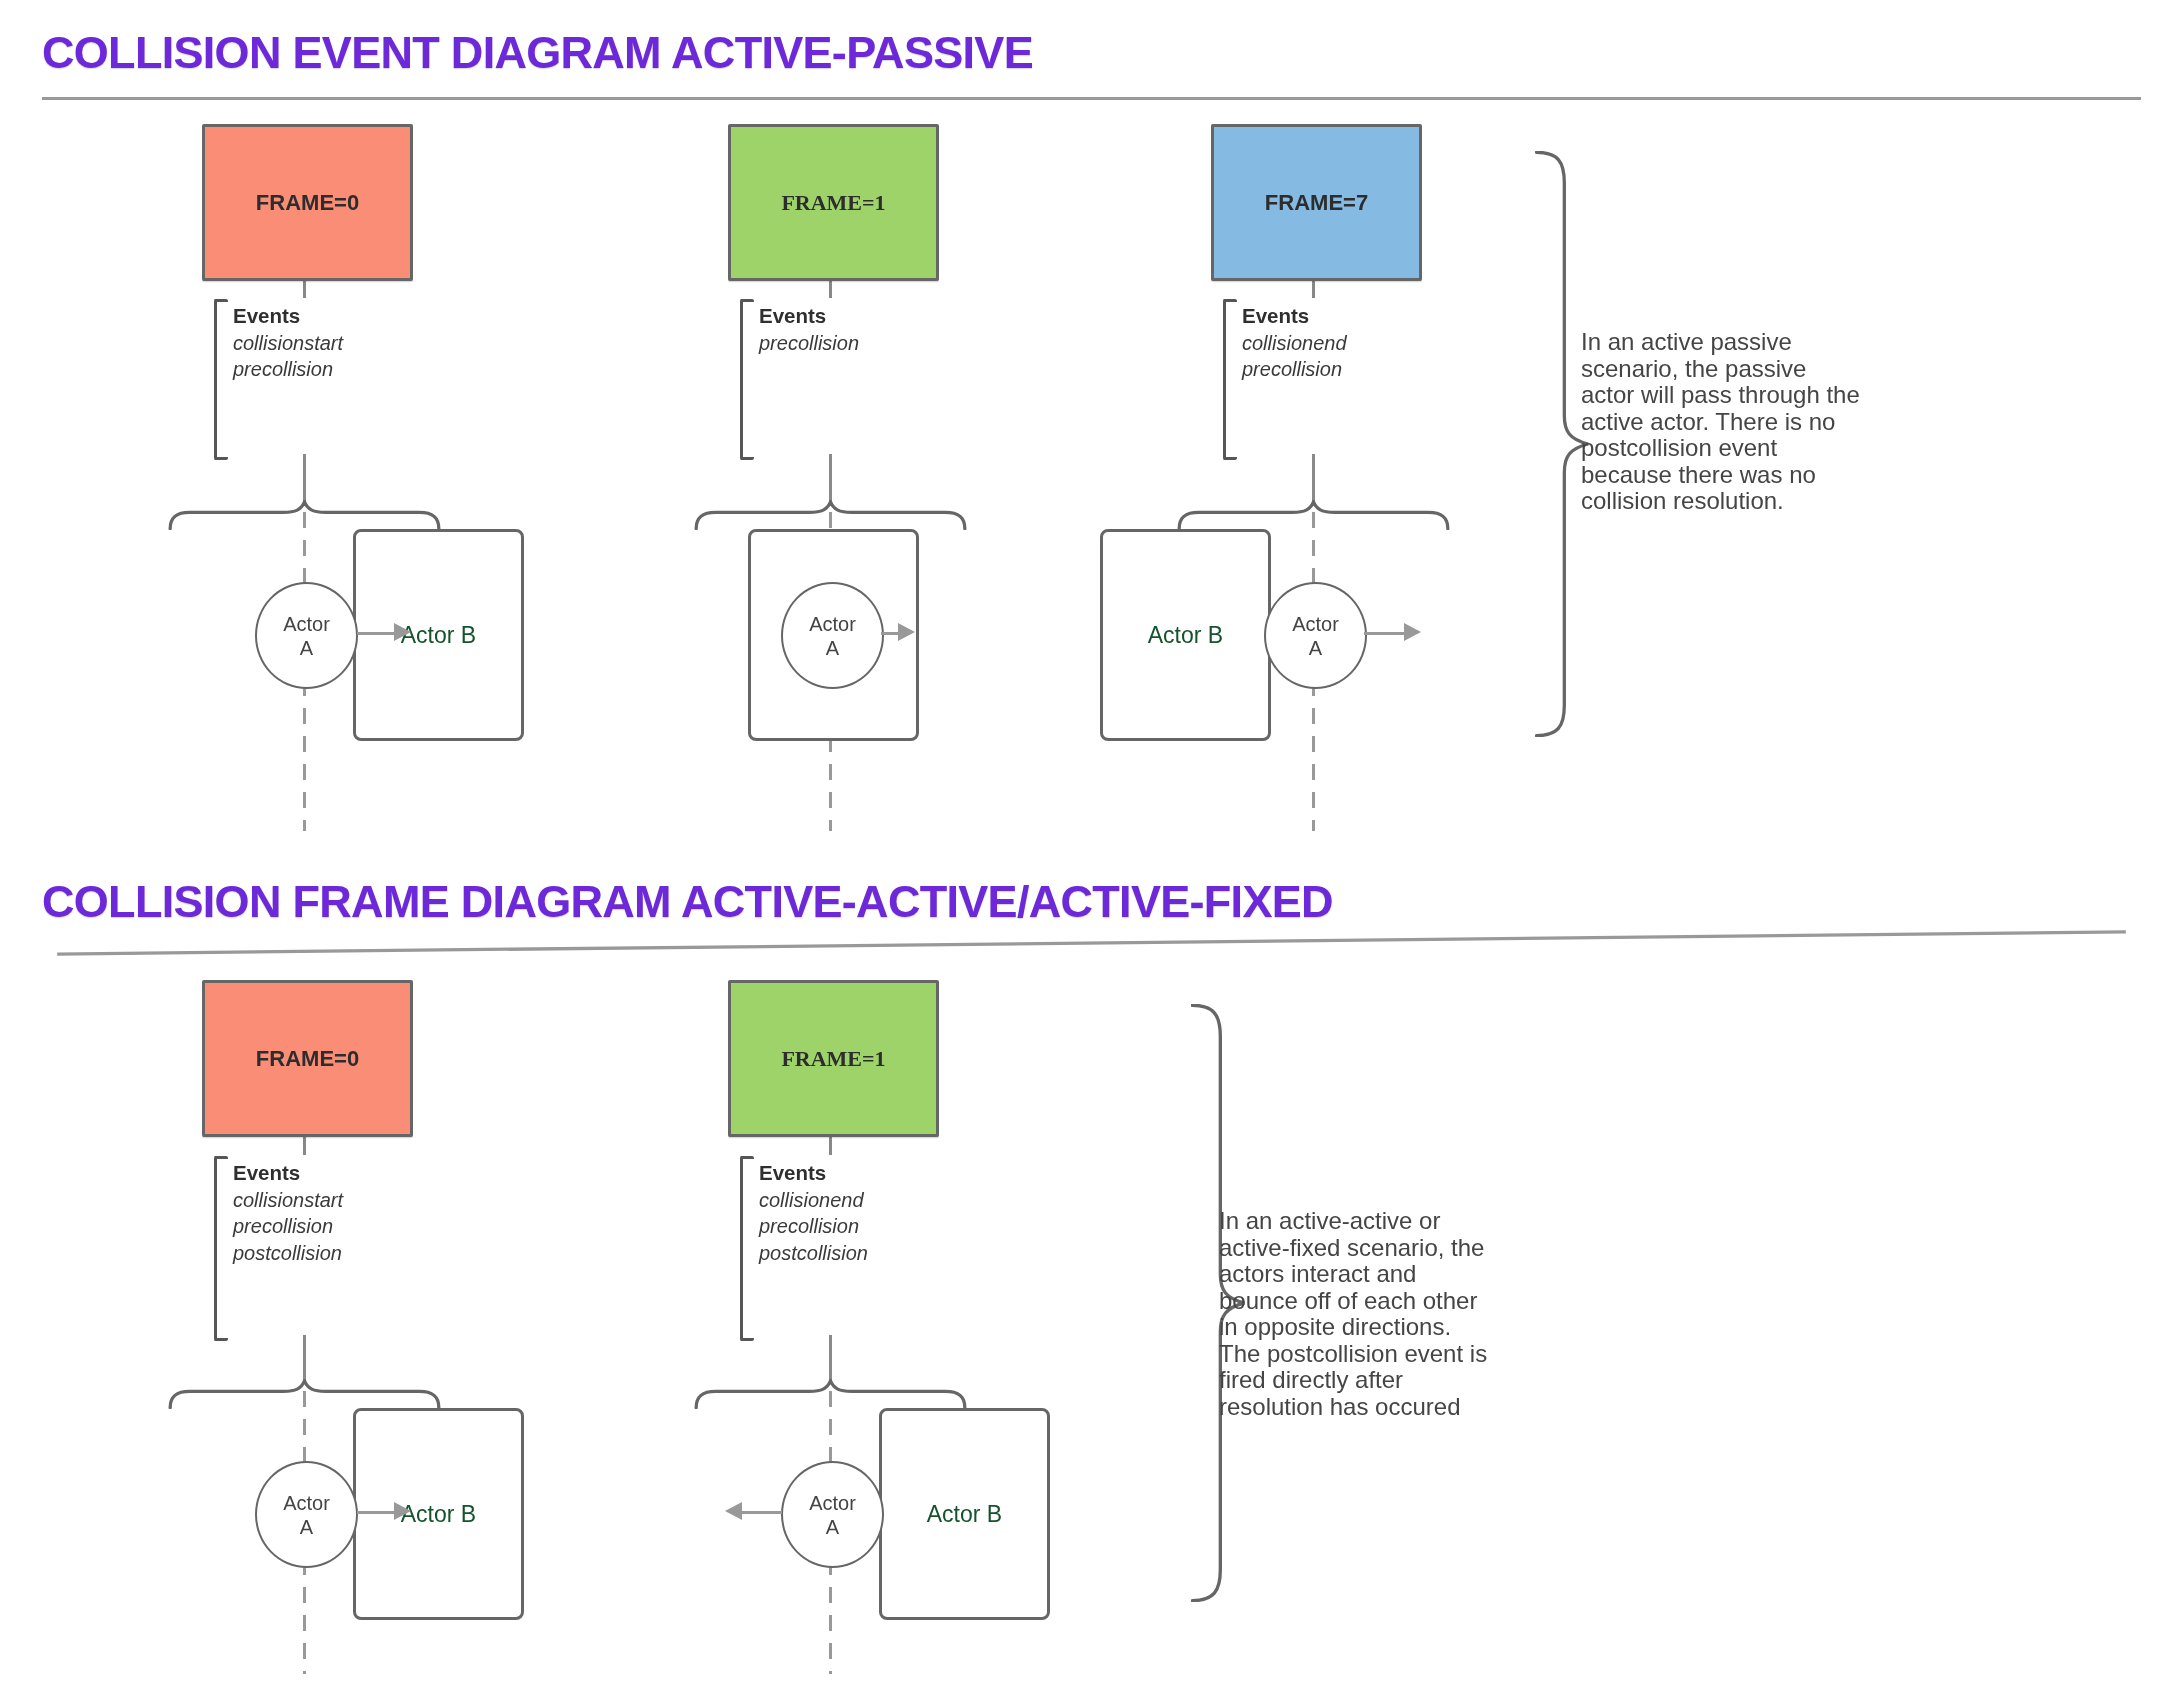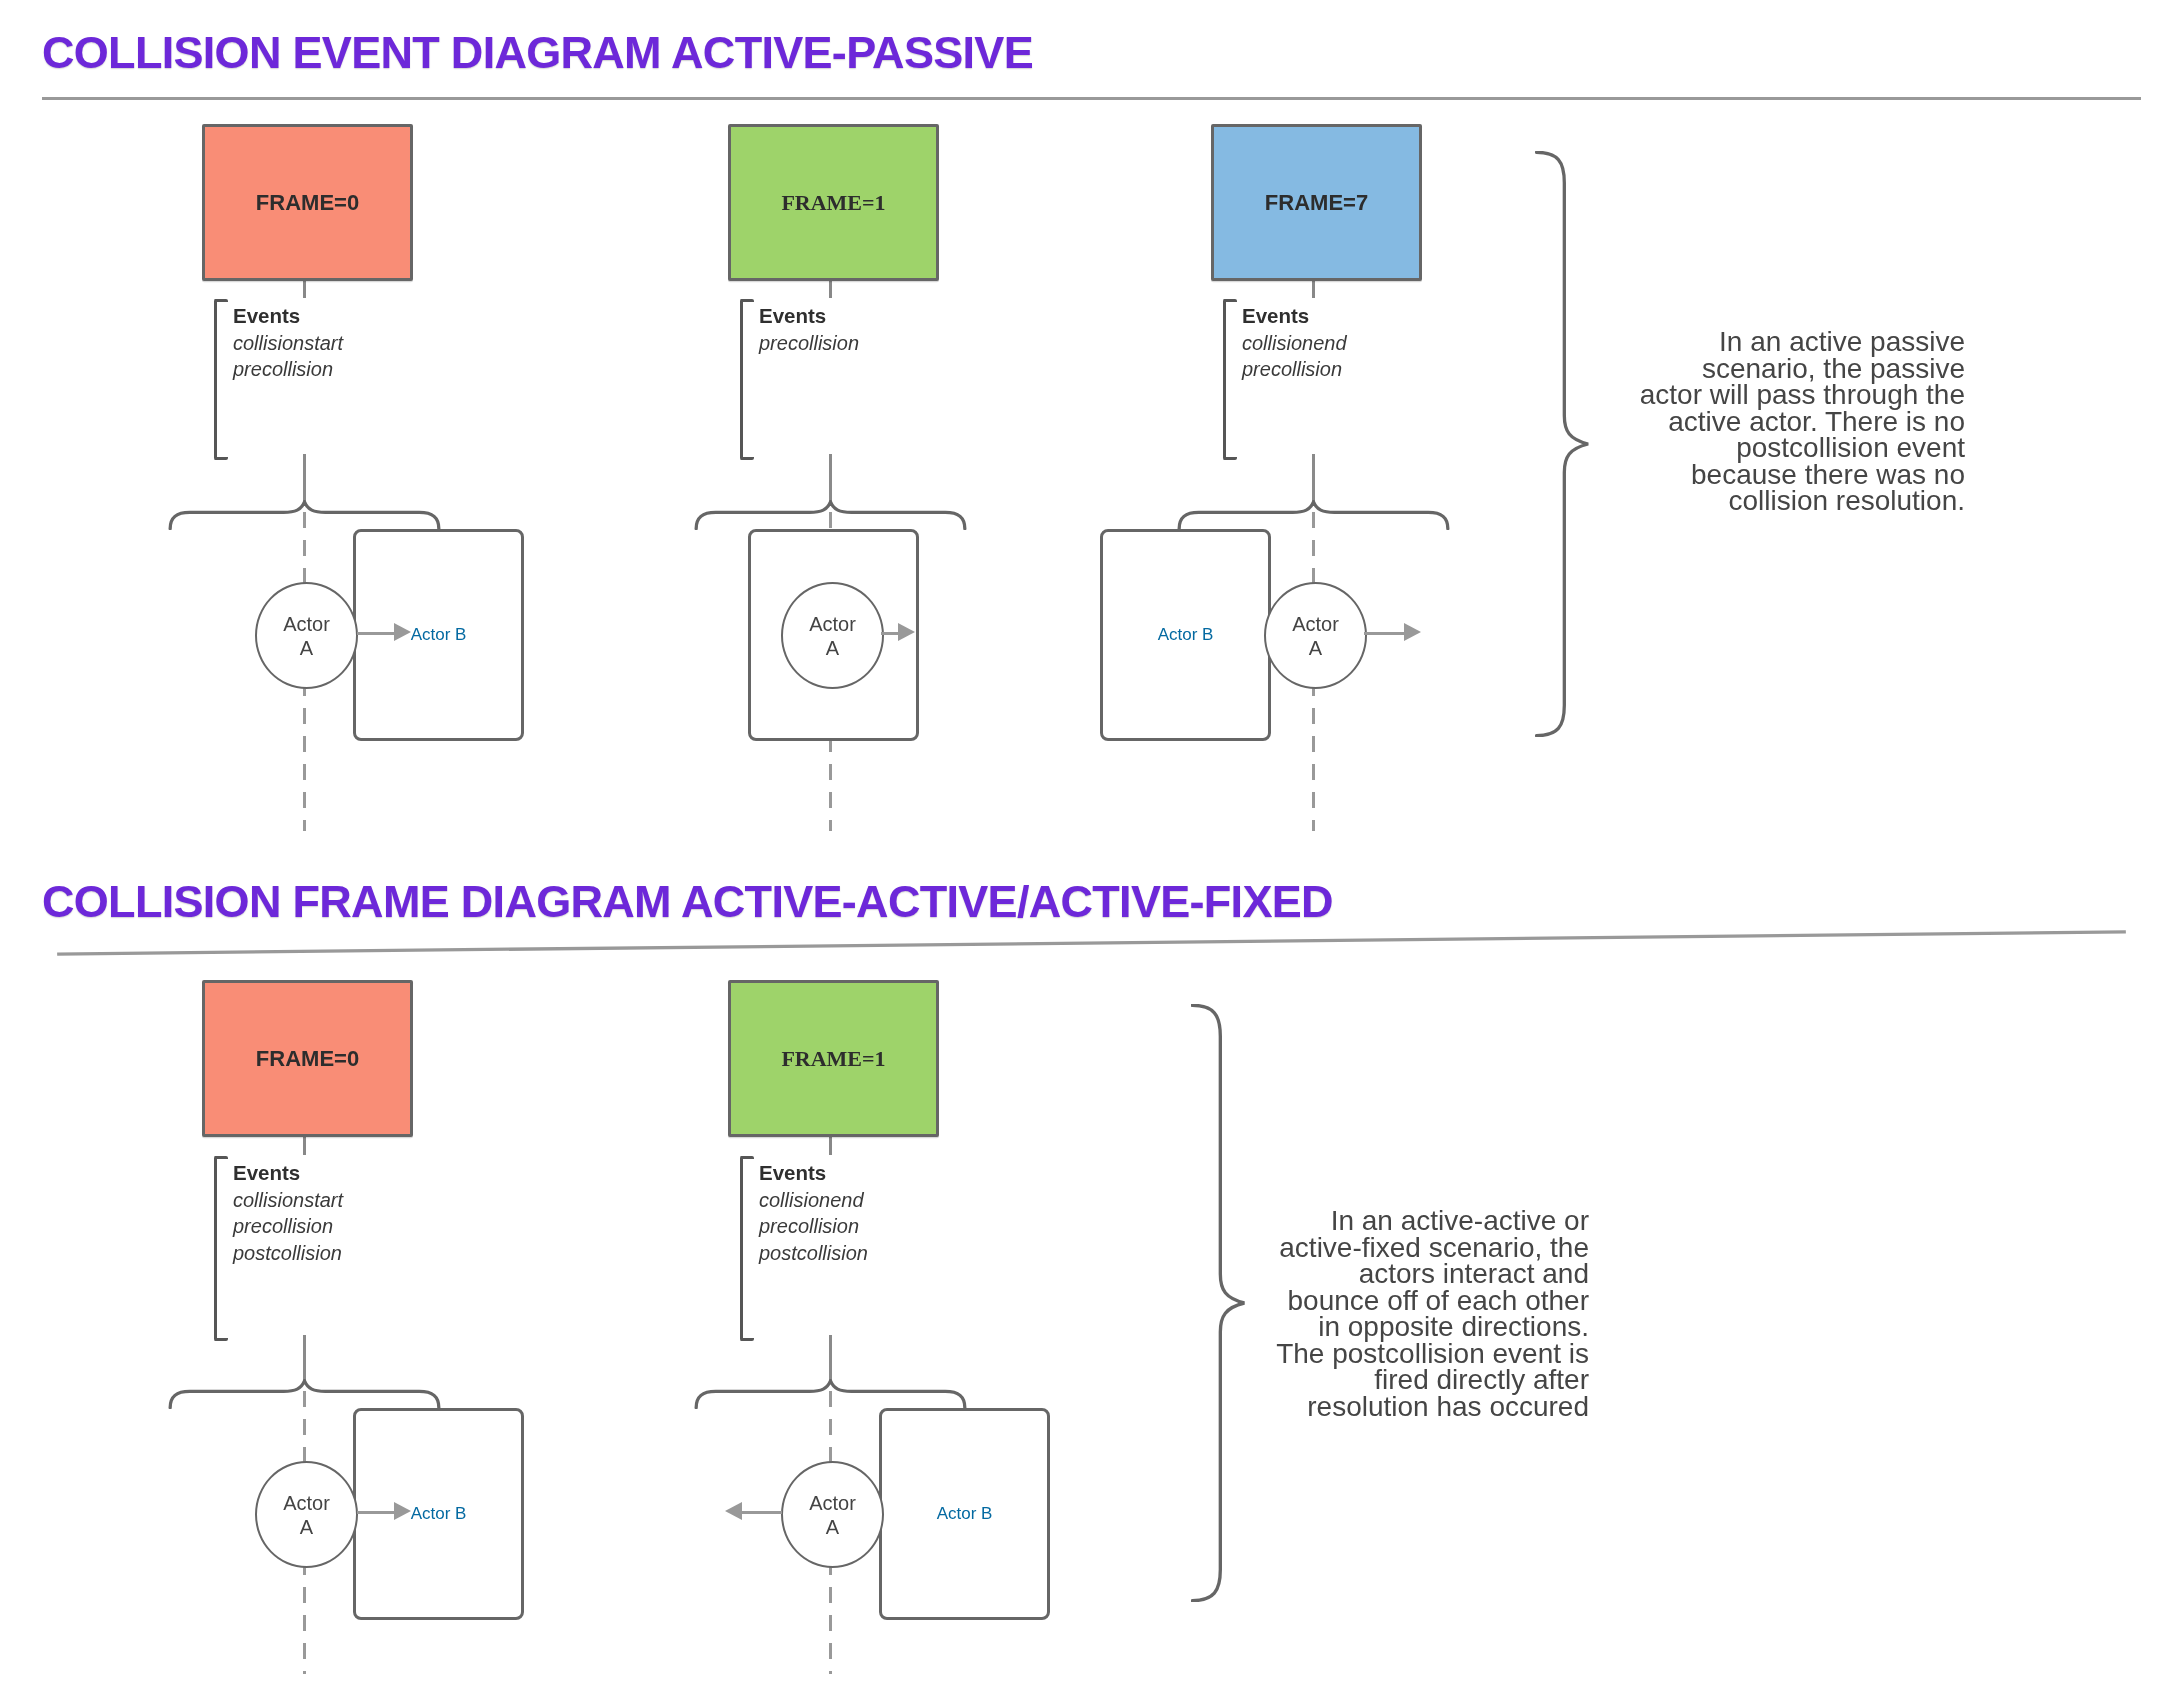--- a/index.html
+++ b/index.html
@@ -17,31 +17,31 @@
   .f-blue{background:#85BAE2;}
   .stub{width:3.3px;background:#888;}
   .bracket{width:10.6px;border-left:3.3px solid #565656;border-top:3.3px solid #565656;
            border-bottom:3.3px solid #565656;border-radius:2px;}
   .events{font-size:20px;line-height:26.5px;color:#3a3a3a;}
   .events .ev-title{font-weight:bold;color:#2f2f2f;font-size:20.5px;}
   .events .ev-items{white-space:pre-line;font-style:italic;}
   .thinline{width:2.6px;background:#8a8a8a;}
   .dashed{width:2.6px;background:repeating-linear-gradient(180deg,#999 0 16px,transparent 16px 28px);}
   .bboxB{width:165px;height:206px;border:3.3px solid #666;border-radius:8px;background:#fff;
-         display:flex;align-items:center;justify-content:center;font-size:17px;color:#0369a1;}
+         display:flex;align-items:center;justify-content:center;font-size:23px;color:#14532d;}
   .circleA{width:99px;height:103px;border:2.6px solid #666;border-radius:50%;background:#fff;
            display:flex;align-items:center;justify-content:center;text-align:center;
            font-size:20px;line-height:24px;color:#444;white-space:pre-line;z-index:3;}
   .bboxB,.frame{z-index:2;}
   .arrow-line{height:3.3px;background:#999;z-index:4;}
   .ah-r{width:0;height:0;border-top:9.3px solid transparent;border-bottom:9.3px solid transparent;
         border-left:17px solid #999;z-index:4;}
   .ah-l{width:0;height:0;border-top:9.3px solid transparent;border-bottom:9.3px solid transparent;
         border-right:17px solid #999;z-index:4;}
-  .note{font-size:28px;line-height:26.5px;color:#454545;text-align:right;white-space:pre-line;}
+  .note{font-size:24px;line-height:26.5px;color:#454545;text-align:left;white-space:pre-line;}
   svg{display:block;}
 </style>
 </head>
 <body>
 
 <div class="abs sec-title" style="left:42px;top:26.5px">COLLISION EVENT DIAGRAM ACTIVE-PASSIVE</div>
 <div class="abs divider" style="left:42px;top:97px;width:2099px"></div>
 
 <div class="abs frame f-red" style="left:202px;top:124px">
   <span>FRAME=0</span>

